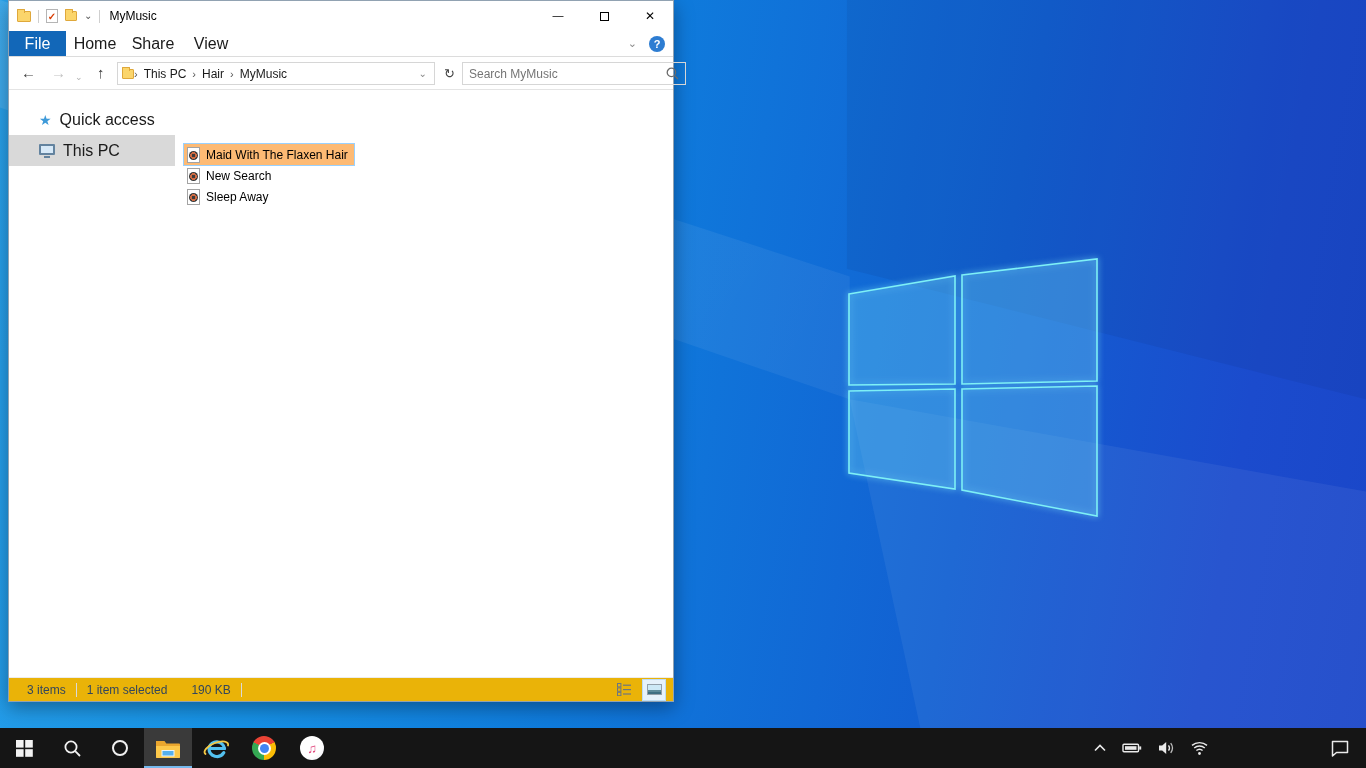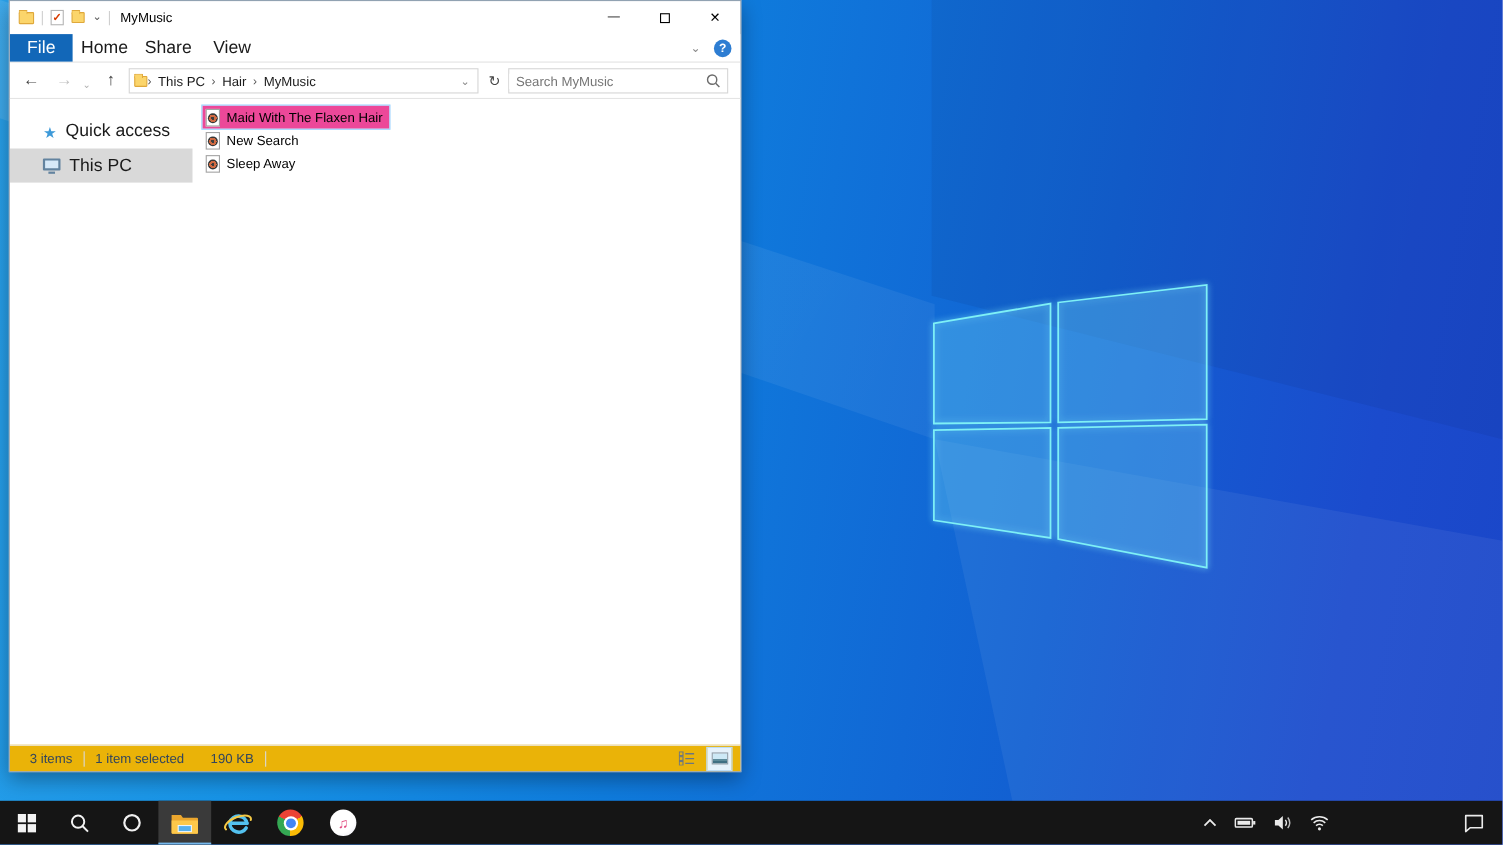--- a/index.html
+++ b/index.html
@@ -51,41 +51,41 @@
   .nav-btn { position:absolute; top:7px; font-size:15px; line-height:18px; }
   .nav-back { left:12px; color:#3f3f3f; }
   .nav-fwd { left:42px; color:#c3c3c3; }
   .nav-chev { left:66px; top:11px; font-size:9px; color:#b0b0b0; }
   .nav-up { left:88px; color:#3f3f3f; }
   .address-box { position:absolute; left:108px; top:5px; width:318px; height:23px; border:1px solid #d6d6d6; background:#fff; display:flex; align-items:center; padding:0 4px; }
   .crumb { padding:0 6px; color:#1a1a1a; cursor:default; }
   .crumb-sep { color:#555; font-size:11px; }
   .address-chevron { margin-left:auto; color:#888; font-size:10px; padding:0 3px; }
   .refresh-btn { position:absolute; left:430px; top:5px; width:21px; height:23px; display:flex; align-items:center; justify-content:center; color:#444; font-size:13px; }
-  .search-box { position:absolute; left:453px; top:5px; width:200px; height:23px; border:1px solid #d6d6d6; display:flex; align-items:center; }
+  .search-box { position:absolute; left:453px; top:5px; width:224px; height:23px; border:1px solid #d6d6d6; display:flex; align-items:center; }
   .search-box input { flex:1; border:none; outline:none; font-family:"Liberation Sans",sans-serif; font-size:12px; padding:0 6px; color:#333; min-width:0; }
   .search-box input::placeholder { color:#757575; }
   .search-mag { padding-right:6px; display:flex; }
 
   
   .win-body { position:absolute; top:89px; left:0; right:0; bottom:24px; background:#fff; overflow:hidden; }
   .sidebar { position:absolute; left:0; top:0; width:166px; bottom:0; padding-top:14px; }
   .side-item { height:31px; display:flex; align-items:center; padding-left:30px; gap:8px; cursor:default; }
   .side-item.selected { background:#d9d9d9; }
   .side-label { font-size:16px; color:#1a1a1a; }
   .icon-star { color:#3e9ad9; font-size:14px; line-height:1; }
   .icon-monitor { width:16px; height:11px; border:2px solid #63839f; border-radius:1px; background:#d7e9f8; position:relative; margin-top:-3px; }
   .icon-monitor::after { content:""; position:absolute; left:3px; right:3px; bottom:-5px; height:2px; background:#63839f; }
   .icon-network { width:16px; height:11px; border:2px solid #6b7b88; border-radius:1px; background:#3f96e0; position:relative; margin-top:-3px; }
   .icon-network::after { content:""; position:absolute; left:2px; right:2px; bottom:-5px; height:2px; background:#6b7b88; }
 
   .file-list { position:absolute; left:175px; top:6px; }
   .file-row { display:inline-flex; align-items:center; gap:6px; padding:2px 6px 2px 3px; margin-bottom:0; height:21px; cursor:default; }
   .file-rows { display:flex; flex-direction:column; align-items:flex-start; }
-  .file-row.selected { background:#ec4899; outline:1px solid #99d1ff; }
+  .file-row.selected { background:#fdba74; outline:1px solid #99d1ff;margin-top:48px; }
   .icon-music { width:13px; height:16px; background:#fff; border:1px solid #a3a3a3; position:relative; flex:none; }
   .icon-music::before { content:""; position:absolute; left:1px; top:3px; width:9px; height:9px; border-radius:50%;
     background:radial-gradient(circle,#3c3c3c 0 1.5px,#cf6a42 1.5px 3.4px,#373737 3.4px); }
   .file-name { font-size:12px; color:#000; white-space:nowrap; }
 
   
   .statusbar { position:absolute; left:0; right:0; bottom:0; height:24px; background:#eab308; border-top:1px solid #ececec; display:flex; align-items:center; color:#33465c; font-size:12px; }
   .status-sep { width:1px; height:14px; background:#d9d9d9; margin:0 10px; }
   .status-count { margin-left:18px; }
   .status-size { margin-left:24px; }

